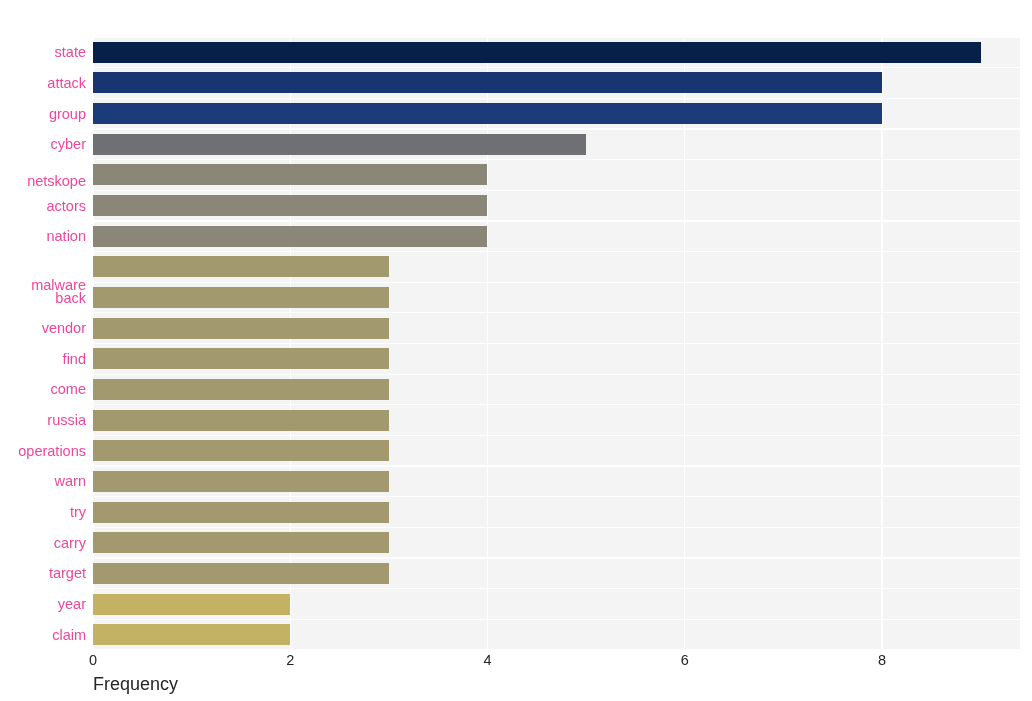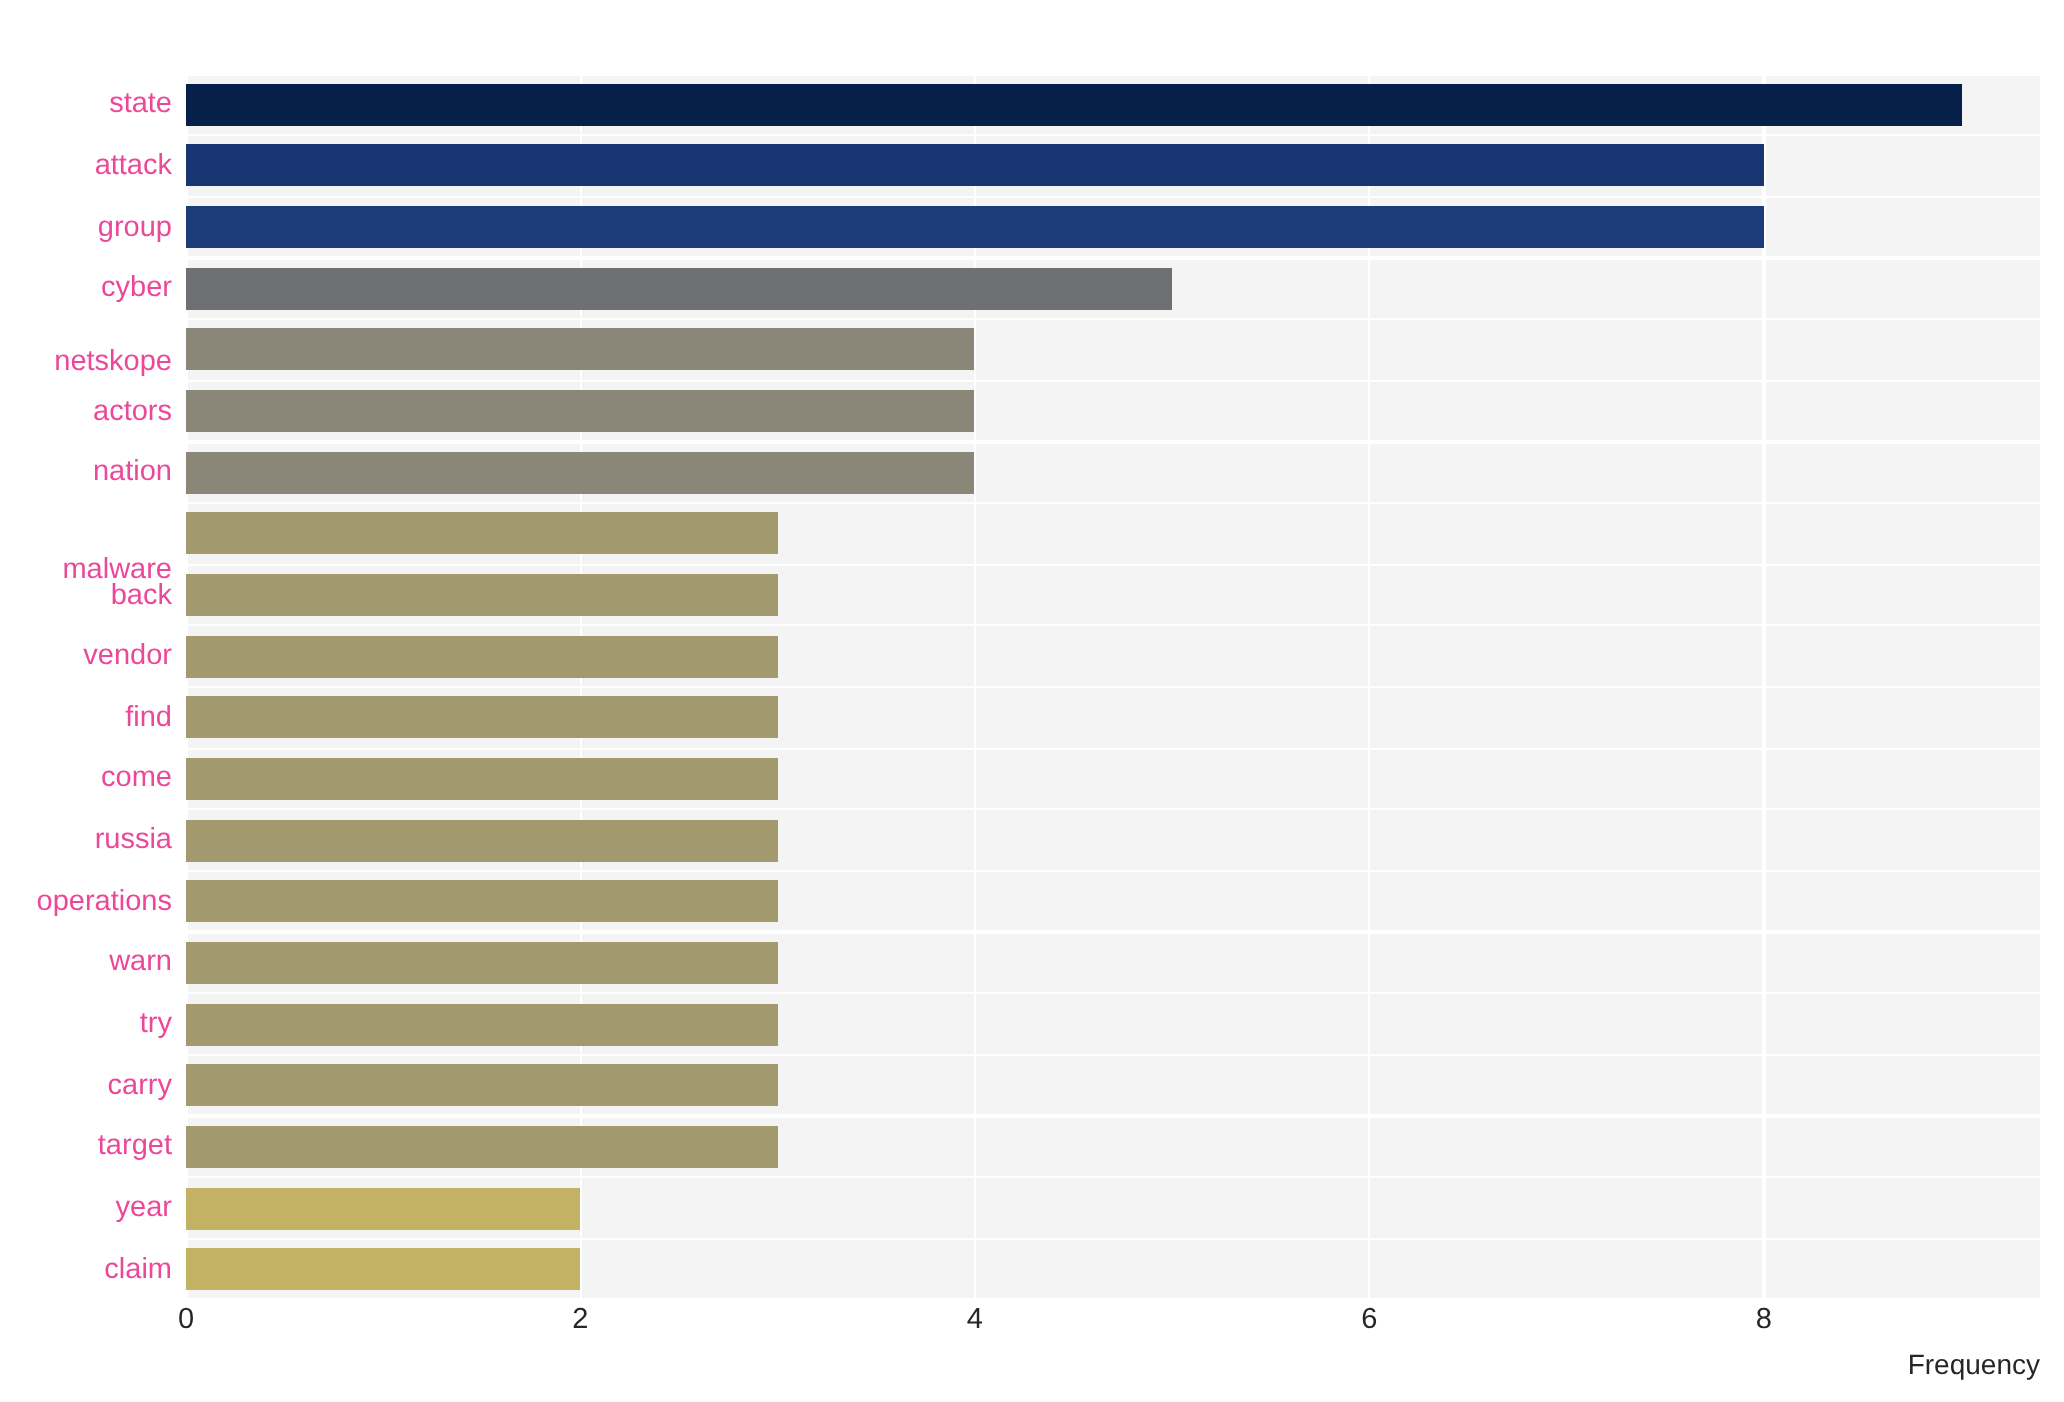--- a/index.html
+++ b/index.html
@@ -91,22 +91,22 @@
     transform: translateX(-50%);
     font-size: 14.5px;
     color: #262626;
     text-align: center;
   }
   #x-label {
     position: absolute;
     left: 93px;
     top: 674px;
     width: 927px;
-    text-align: right;
-    font-size: 14px;
+    text-align: left;
+    font-size: 18px;
     color: #262626;
   }
 </style>
 </head>
 <body>
 
 <div id="figure">
 
 
   <div id="y-ticks">

